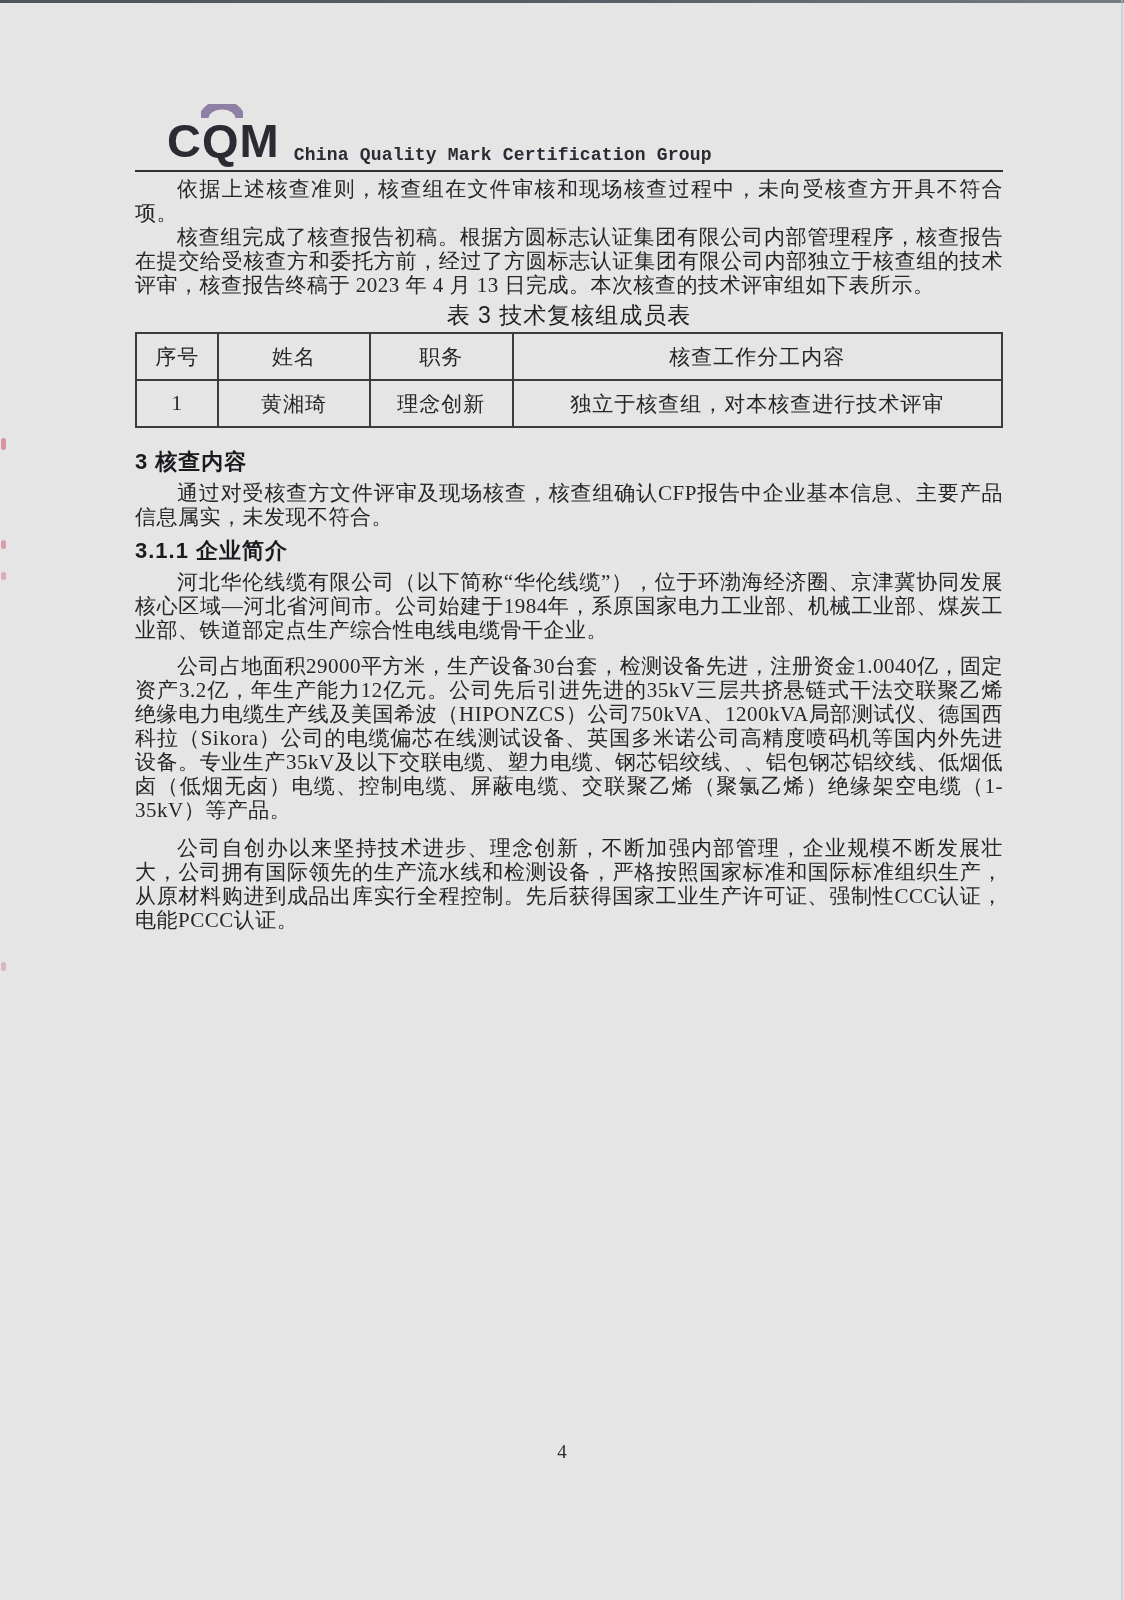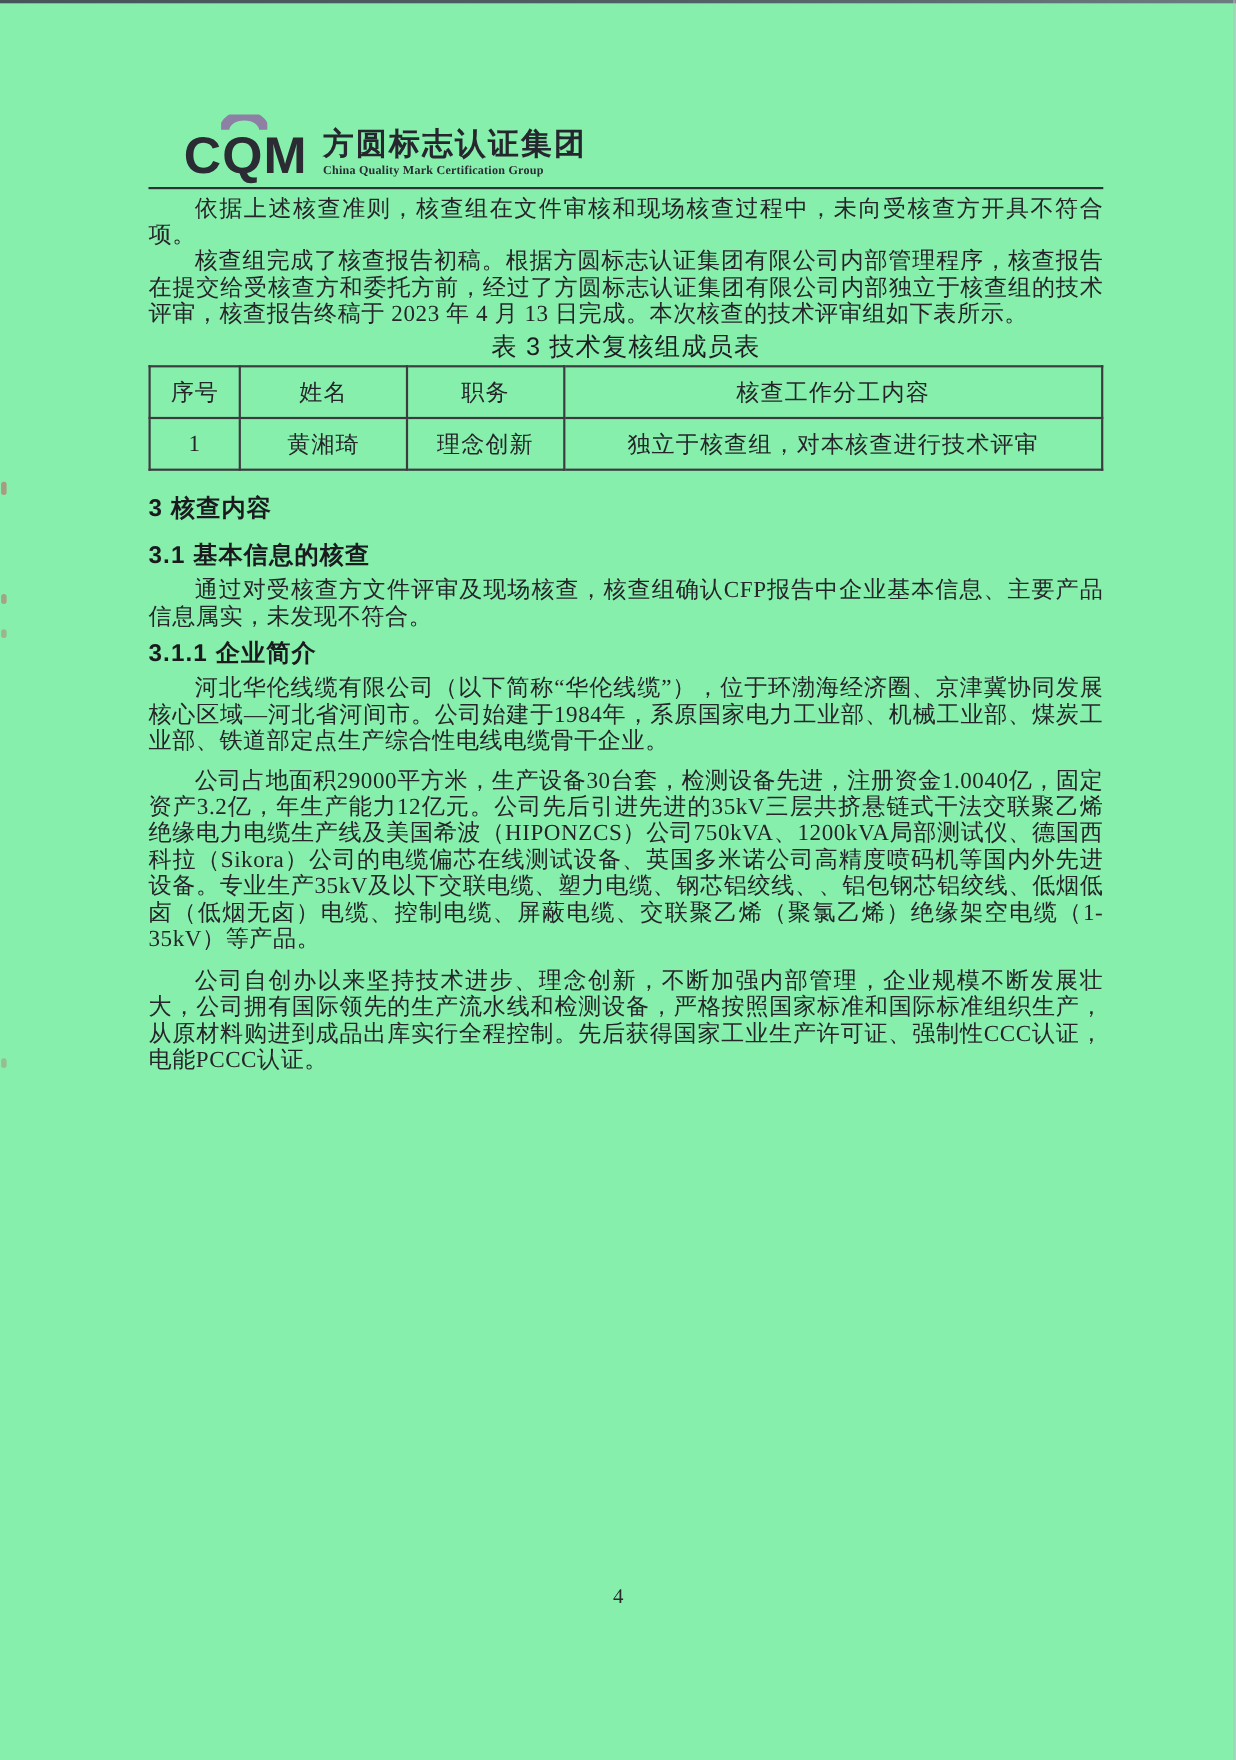--- a/index.html
+++ b/index.html
@@ -1,19 +1,19 @@
 <!DOCTYPE html>
 <html><head>
 <meta charset="utf-8">
 <style>
   html,body{margin:0;padding:0;background:#ffffff;}
   .page{
     position:relative;
     width:1124px;height:1600px;
-    background:#86efac;
+    background:#e5e5e5;
     overflow:hidden;
     font-family:"Liberation Serif","DejaVu Serif",serif;
     color:#26262a;
   }
   
   .scan-top-line{position:absolute;top:0;left:0;width:100%;height:3px;
     background:linear-gradient(90deg,#3f4450 0%,#4a4f5c 55%,#6a6f7a 100%);opacity:.9;}
   .scan-right-line{position:absolute;top:0;right:1px;width:2px;height:100%;background:#b9bec6;opacity:.55;}
   .edge-dot{position:absolute;left:1px;width:5px;border-radius:3px;background:#c9475a;opacity:.5;}
   .edge-dot.d1{top:438px;height:12px;}
@@ -30,22 +30,22 @@
     font-family:"Liberation Sans","DejaVu Sans",sans-serif;
     font-weight:800;font-size:47px;line-height:48px;letter-spacing:1px;color:#2b2b33;
   }
   .logo-arc{position:absolute;top:-13px;left:34px;}
   .logo-names{display:flex;flex-direction:column;justify-content:flex-end;padding-bottom:2px;}
   .logo-cn{
     font-family:"Liberation Sans","DejaVu Sans",sans-serif;
     font-weight:700;font-size:28px;line-height:32px;letter-spacing:2px;color:#26262e;
   }
   .logo-en{
-    font-family:Liberation Serif, serif;
-    font-weight:700;font-size:11px;line-height:16px;letter-spacing:.2px;color:#2b2b33;
+    font-family:Liberation Mono, monospace;
+    font-weight:700;font-size:18px;line-height:16px;letter-spacing:.2px;color:#2b2b33;
   }
   .header-divider{border:none;border-top:2px solid #303036;margin:5px 0 0 0;width:100%;}
 
   
   .para{
     margin:0;font-size:21px;line-height:24px;
     text-align:justify;text-indent:2em;
     letter-spacing:.5px;
   }
   .para.pt{margin-top:5px;}
@@ -99,21 +99,20 @@
     <div class="logo-row">
       <div class="logo-mark">
         <span class="logo-arc">
           <svg width="42" height="15" viewBox="0 0 42 15">
             <path d="M3 14 A 18 13 0 0 1 39 14" fill="none" stroke="#8d80a4" stroke-width="9" stroke-linecap="butt"></path>
           </svg>
         </span>
         <span class="logo-acronym">CQM</span>
       </div>
       <div class="logo-names">
-        <span class="logo-cn">方圆标志认证集团</span>
         <span class="logo-en">China Quality Mark Certification Group</span>
       </div>
     </div>
     <hr class="header-divider">
 
     <p class="para pt">依据上述核查准则，核查组在文件审核和现场核查过程中，未向受核查方开具不符合项。</p>
     <p class="para">核查组完成了核查报告初稿。根据方圆标志认证集团有限公司内部管理程序，核查报告在提交给受核查方和委托方前，经过了方圆标志认证集团有限公司内部独立于核查组的技术评审，核查报告终稿于 2023 年 4 月 13 日完成。本次核查的技术评审组如下表所示。</p>
 
     <p class="tbl-title">表 3 技术复核组成员表</p>
     <table class="reviewers">
@@ -135,21 +134,20 @@
         <tr>
           <td>1</td>
           <td>黄湘琦</td>
           <td>理念创新</td>
           <td>独立于核查组，对本核查进行技术评审</td>
         </tr>
       </tbody>
     </table>
 
     <h2 class="h-sec h3">3 核查内容</h2>
-    <h3 class="h-sec h31">3.1 基本信息的核查</h3>
     <p class="para pt">通过对受核查方文件评审及现场核查，核查组确认CFP报告中企业基本信息、主要产品信息属实，未发现不符合。</p>
     <h4 class="h-sec h311">3.1.1 企业简介</h4>
     <p class="para pt">河北华伦线缆有限公司（以下简称“华伦线缆”），位于环渤海经济圈、京津冀协同发展核心区域—河北省河间市。公司始建于1984年，系原国家电力工业部、机械工业部、煤炭工业部、铁道部定点生产综合性电线电缆骨干企业。</p>
     <p class="para p5">公司占地面积29000平方米，生产设备30台套，检测设备先进，注册资金1.0040亿，固定资产3.2亿，年生产能力12亿元。公司先后引进先进的35kV三层共挤悬链式干法交联聚乙烯绝缘电力电缆生产线及美国希波（HIPONZCS）公司750kVA、1200kVA局部测试仪、德国西科拉（Sikora）公司的电缆偏芯在线测试设备、英国多米诺公司高精度喷码机等国内外先进设备。专业生产35kV及以下交联电缆、塑力电缆、钢芯铝绞线、、铝包钢芯铝绞线、低烟低卤（低烟无卤）电缆、控制电缆、屏蔽电缆、交联聚乙烯（聚氯乙烯）绝缘架空电缆（1-35kV）等产品。</p>
     <p class="para p6">公司自创办以来坚持技术进步、理念创新，不断加强内部管理，企业规模不断发展壮大，公司拥有国际领先的生产流水线和检测设备，严格按照国家标准和国际标准组织生产，从原材料购进到成品出库实行全程控制。先后获得国家工业生产许可证、强制性CCC认证，电能PCCC认证。</p>
 
   </div>
 
   <div class="page-number">4</div>
 

